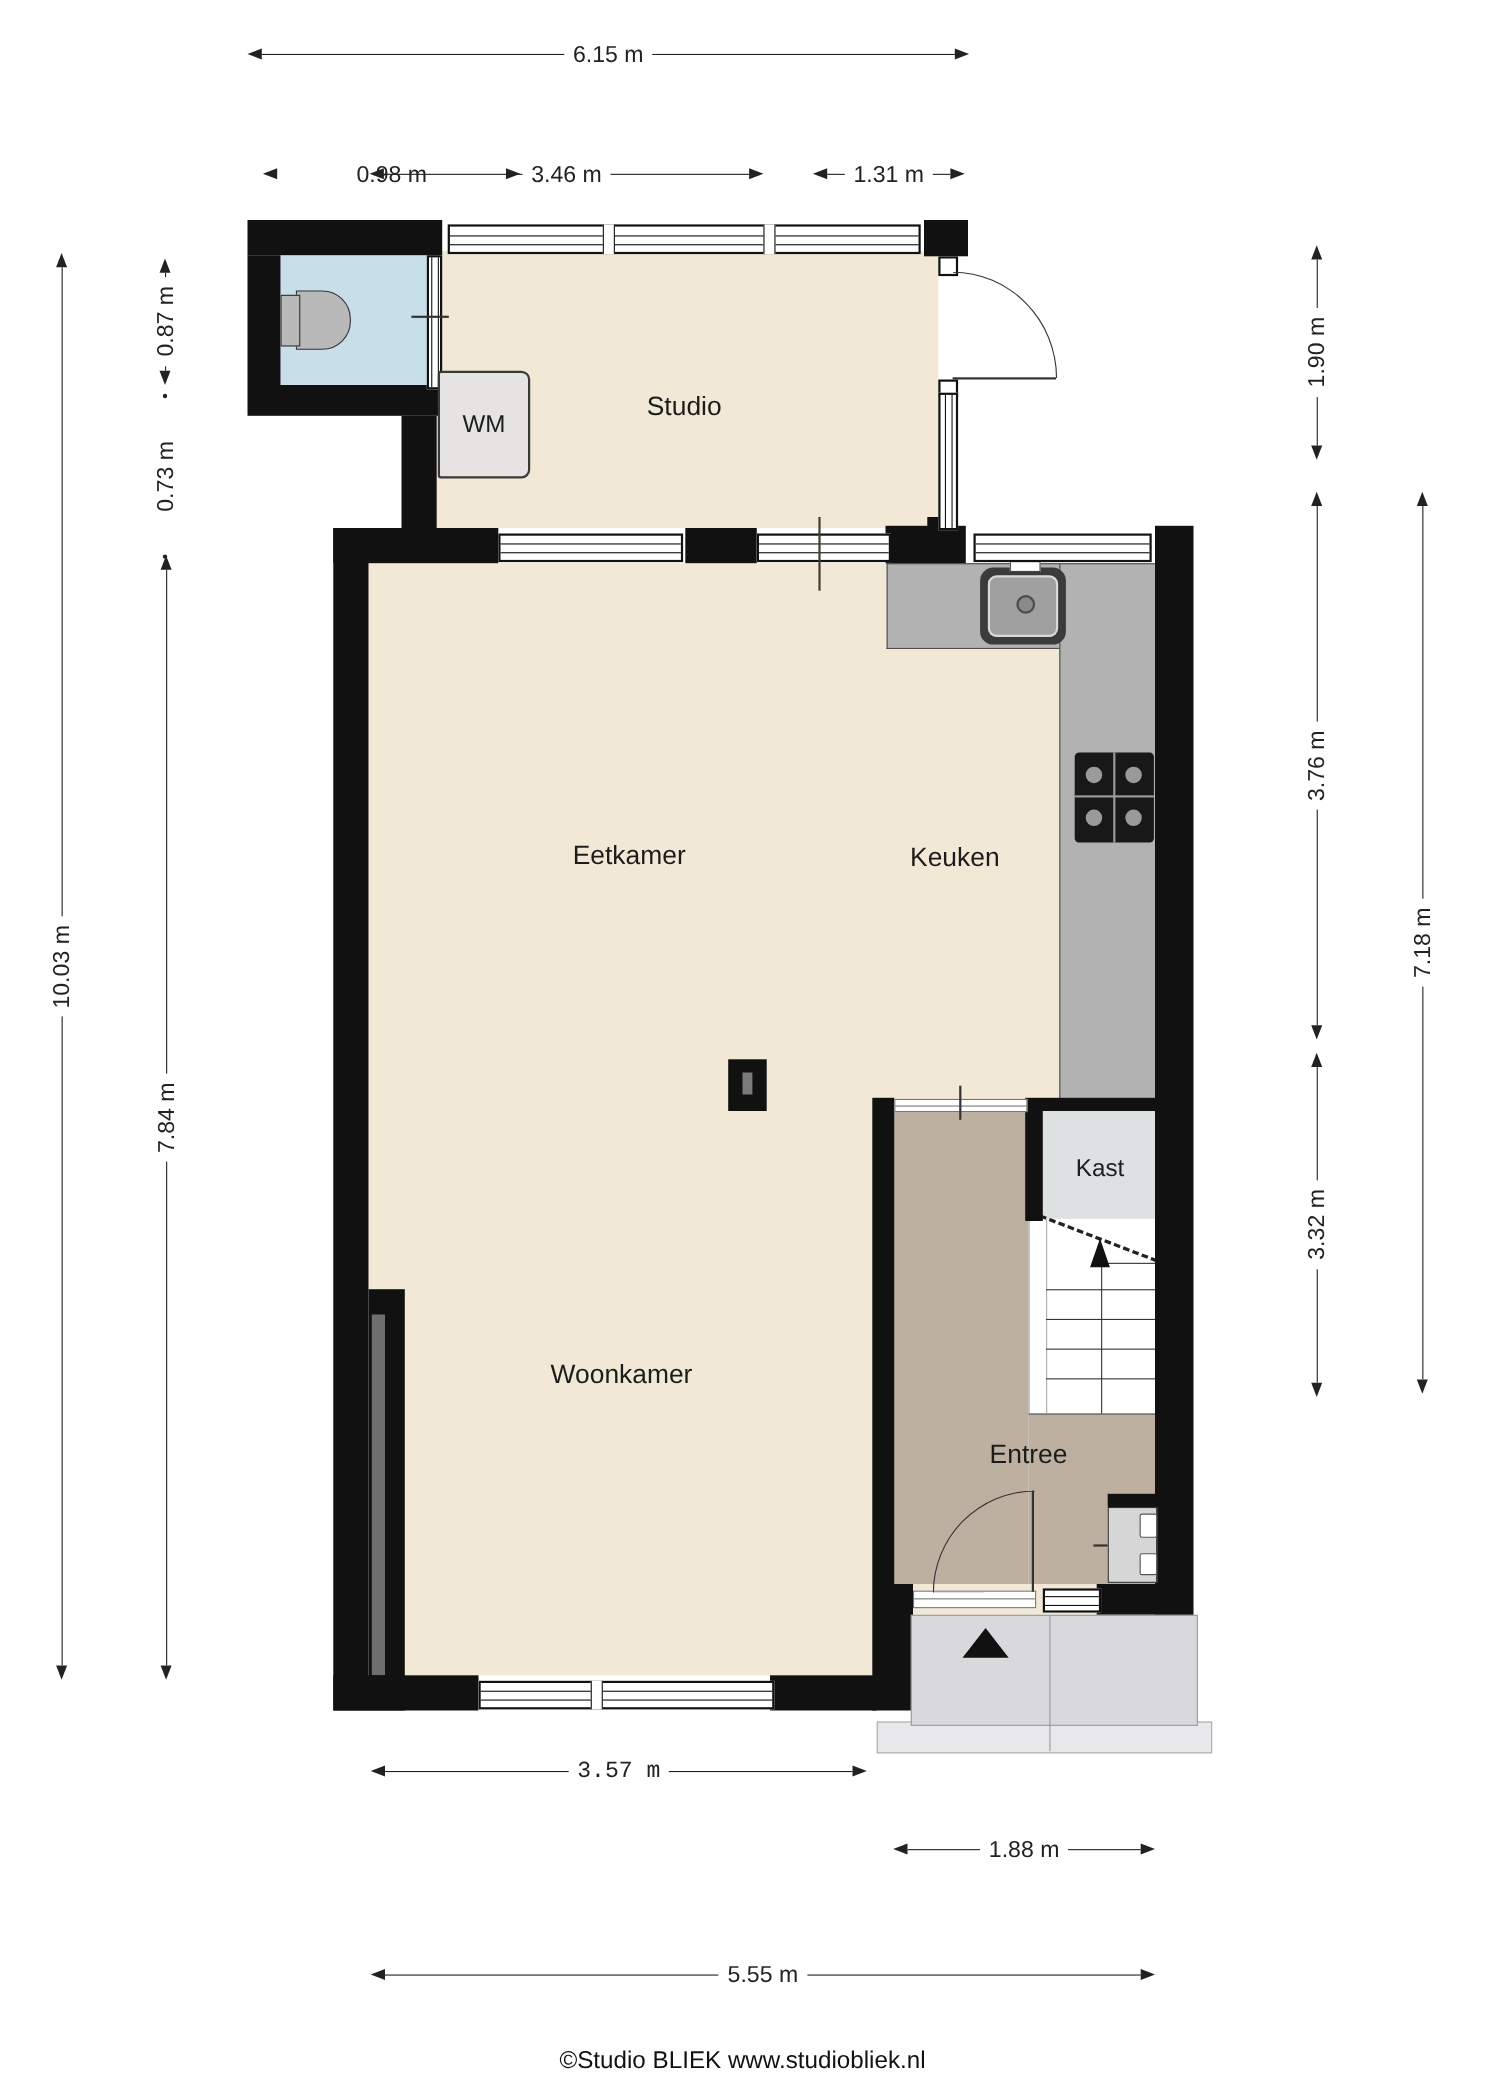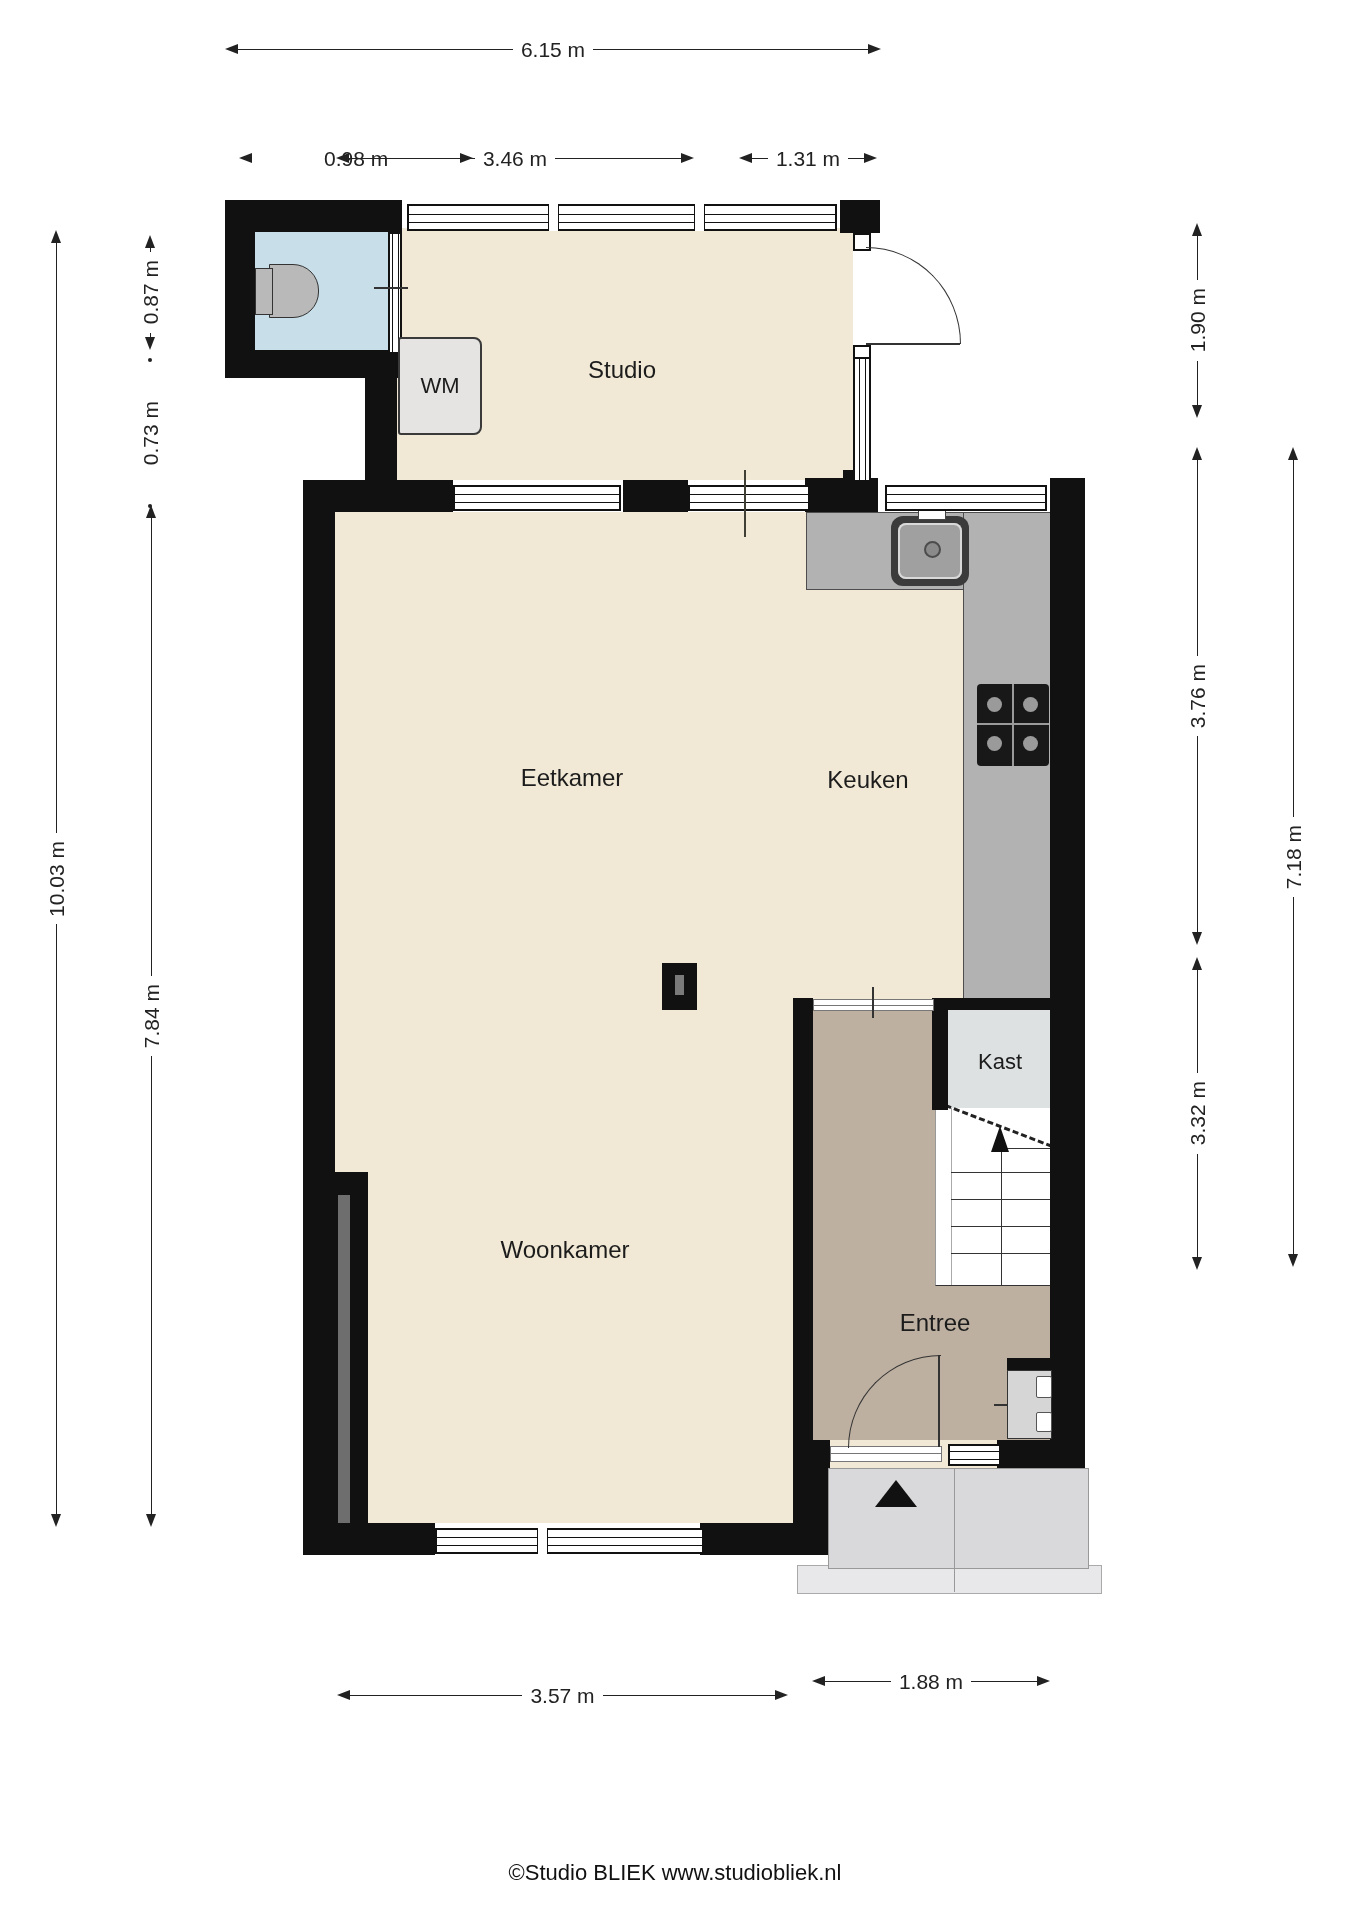--- a/index.html
+++ b/index.html
@@ -255,30 +255,37 @@
       <span class="aD"></span>
   </div>
   <div class="dimv" style="left:1282px;top:447px;height:820px;">
     <span class="aU"></span>
       <span class="ln"></span>
     <span class="lb">7.18 m</span>
     <span class="ln"></span>
       <span class="aD"></span>
   </div>
 
-  <div class="dimh" style="left:337px;top:1684px;width:451px;">
+  <div class="dimh" style="left:337px;top:1599px;width:451px;font-family:Liberation Mono, monospace;">
     <span class="aL"></span>
       <span class="ln"></span>
     <span class="lb">3.57 m</span>
     <span class="ln"></span>
       <span class="aR"></span>
   </div>
   <div class="dimh" style="left:812px;top:1670px;width:238px;">
     <span class="aL"></span>
       <span class="ln"></span>
     <span class="lb">1.88 m</span>
     <span class="ln"></span>
       <span class="aR"></span>
   </div>
+  <div class="dimh" style="left:337px;top:1784px;width:713px;">
+    <span class="aL"></span>
+      <span class="ln"></span>
+    <span class="lb">5.55 m</span>
+    <span class="ln"></span>
+      <span class="aR"></span>
+  </div>
 
   <div class="footer" style="top:1860px;">©Studio BLIEK www.studiobliek.nl</div>
 
 </div>
 
 </body></html>

